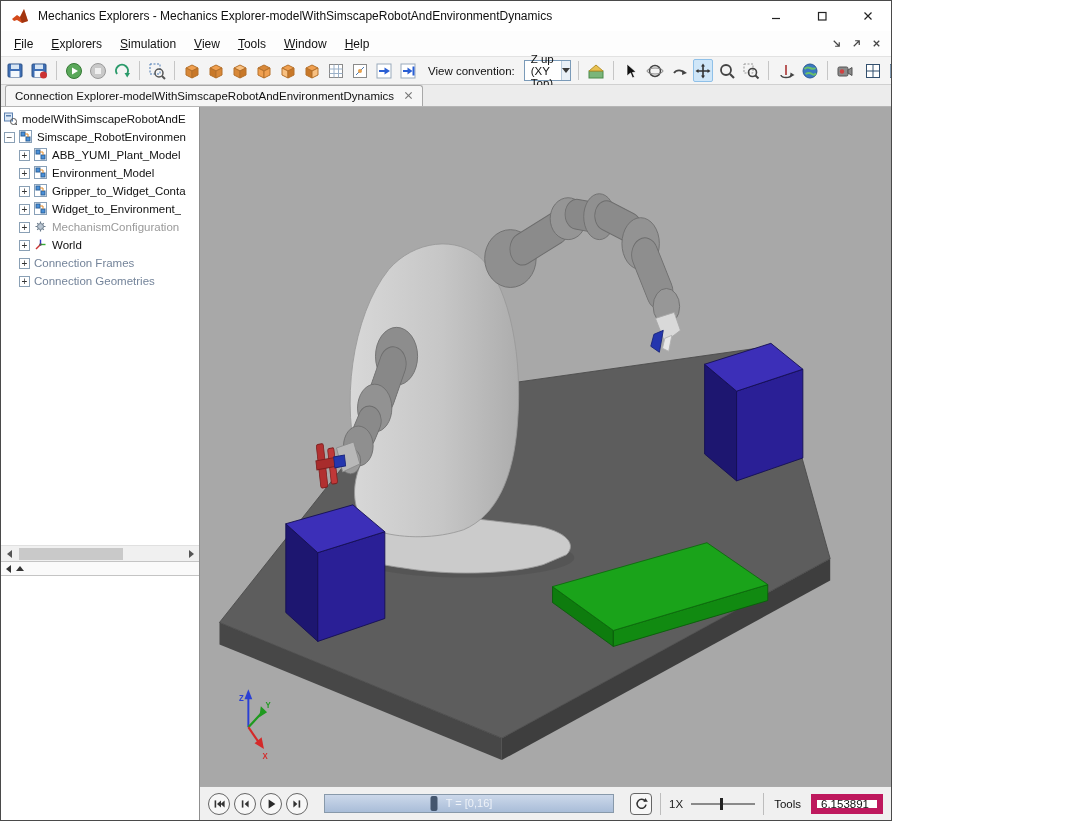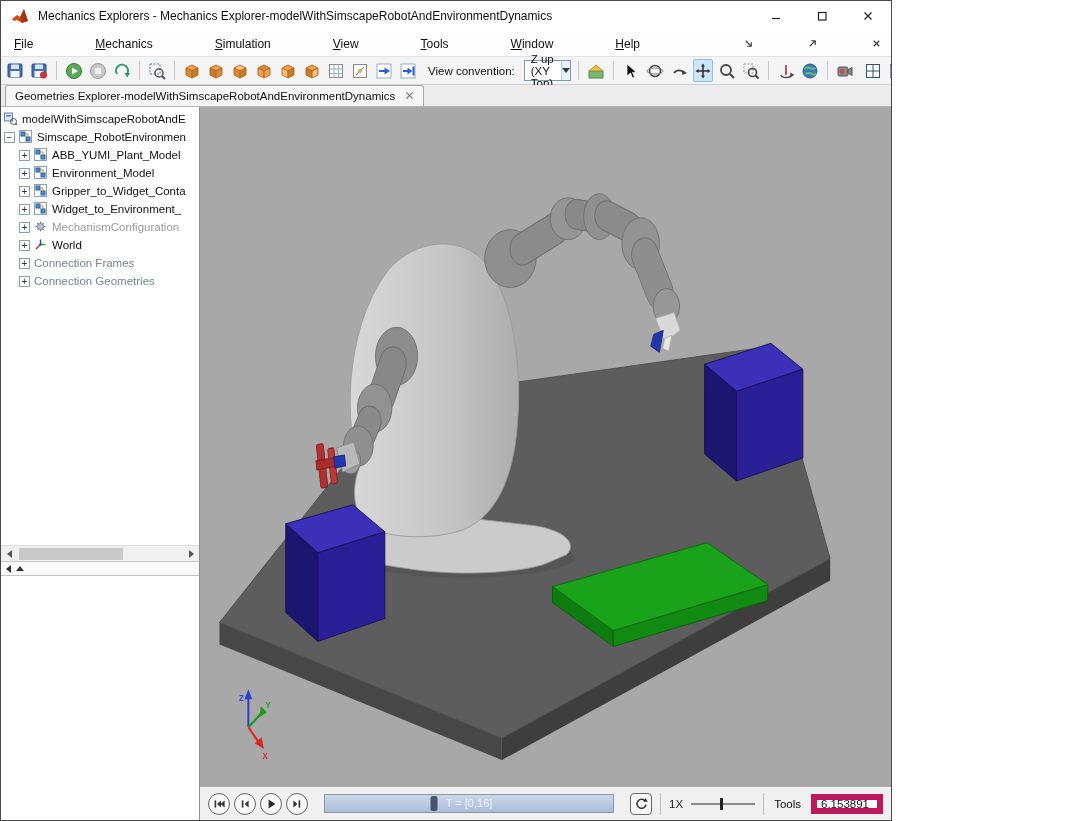--- a/index.html
+++ b/index.html
@@ -9,21 +9,21 @@
 
   
   .titlebar { height:30px; flex:0 0 auto; background:#fff; display:flex; align-items:center; padding-left:10px; }
   .titlebar .logo { width:18px; height:18px; flex:0 0 auto; }
   .title-text { margin-left:9px; font-size:12px; color:#101010; flex:1; white-space:nowrap; overflow:hidden; }
   .win-controls { display:flex; height:100%; }
   .win-btn { width:46px; height:100%; display:flex; align-items:center; justify-content:center; }
   .win-btn svg { width:12px; height:12px; }
 
   
-  .menubar { height:26px; flex:0 0 auto; background:#fdfdfd; border-bottom:1px solid #e2e2e2; display:flex; align-items:center; padding:0 4px;gap:44px; }
+  .menubar { height:26px; flex:0 0 auto; background:#fdfdfd; border-bottom:1px solid #e2e2e2; display:flex; align-items:center; padding:0 4px; }
   .menu-item { padding:4px 9px; font-size:12px; cursor:default; }
   .menu-item::first-letter { text-decoration:underline; }
   .menu-spacer { flex:1; }
   .mini-btn { width:18px; height:18px; display:flex; align-items:center; justify-content:center; margin-right:2px; }
   .mini-btn svg { width:11px; height:11px; }
 
   
   .toolbar { height:28px; flex:0 0 auto; background:#f4f4f4; border-bottom:1px solid #d0d0d0; display:flex; align-items:center; padding:0 4px; gap:4px; }
   .tbtn { width:23px; height:23px; display:flex; align-items:center; justify-content:center; border-radius:2px; border:1px solid transparent; }
   .tbtn svg { width:18px; height:18px; }
@@ -110,21 +110,21 @@
       <div class="win-btn">
           <svg viewBox="0 0 12 12">
             <path d="M2.5 2.5 L9.5 9.5 M9.5 2.5 L2.5 9.5" stroke="#222" stroke-width="1.2"></path>
           </svg>
         </div>
     </div>
   </div>
 
   <div class="menubar">
     <span class="menu-item">File</span>
-    <span class="menu-item">Mechanics</span>
+    <span class="menu-item">Explorers</span>
     <span class="menu-item">Simulation</span>
     <span class="menu-item">View</span>
     <span class="menu-item">Tools</span>
     <span class="menu-item">Window</span>
     <span class="menu-item">Help</span>
     <span class="menu-spacer"></span>
     <span class="mini-btn">
         <svg viewBox="0 0 12 12">
           <path d="M3 3 L9 9 M9 4.5 V9 H4.5" stroke="#444" fill="none" stroke-width="1.3"></path>
         </svg>
@@ -349,21 +349,21 @@
       </span>
     <span class="tbtn selected">
         <svg viewBox="0 0 18 18">
           <rect x="2.5" y="2.5" width="13" height="13" fill="#fff" stroke="#33506e" stroke-width="1.5"></rect>
         </svg>
       </span>
   </div>
 
   <div class="tabbar">
     <div class="tab">
-      <span>Geometries Explorer-modelWithSimscapeRobotAndEnvironmentDynamics</span>
+      <span>Connection Explorer-modelWithSimscapeRobotAndEnvironmentDynamics</span>
       <span class="tab-close"><svg viewBox="0 0 10 10">
             <path d="M1.5 1.5 L8.5 8.5 M8.5 1.5 L1.5 8.5" stroke="#777" stroke-width="1.3"></path>
           </svg></span>
     </div>
   </div>
 
   <div class="main">
 
     <div class="sidebar">
       <div class="tree">

